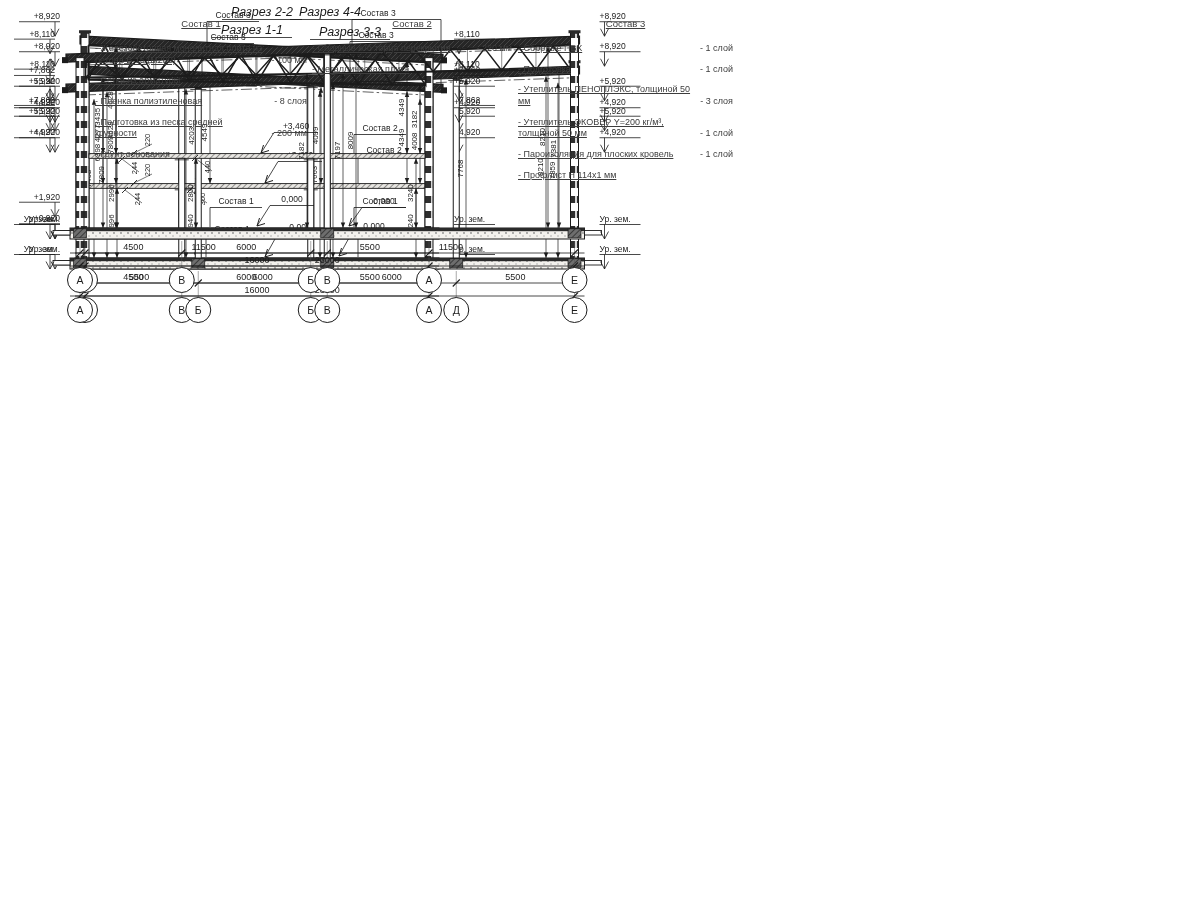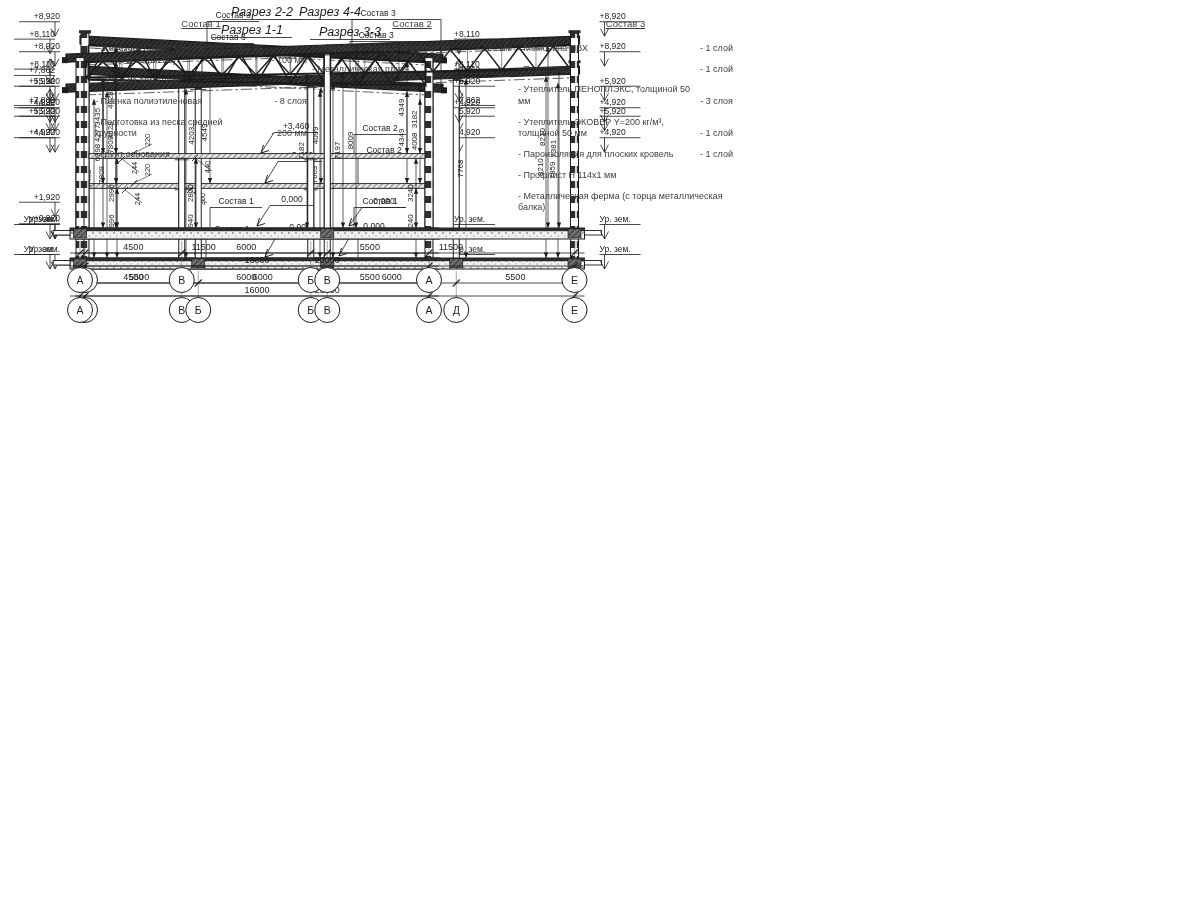--- a/index.html
+++ b/index.html
@@ -10,21 +10,21 @@
   #svg-s11{left:0;top:4;}
   #svg-s33{left:540;top:4;}
   #svg-s22{left:0;top:322;}
   #svg-s44{left:540;top:322;}
   #legend{position:absolute;left:0;top:660;width:1200px;height:240px;}
   .lcol{position:absolute;top:18px;}
   .ltitle{font-size:9.5px;text-align:center;text-decoration:underline;
           color:#3d3d3d;margin-bottom:14px;}
   .l-item{display:flex;align-items:flex-end;margin-bottom:9px;font-size:9px;
           line-height:1.3;color:#3d3d3d;}
-  .l-text{flex:1;}
+  .l-text{flex:1;text-decoration:underline;}
   .l-val{white-space:nowrap;margin-left:8px;}
 </style>
 </head>
 <body>
 
 <div id="sheet">
   <svg width="0" height="0" aria-hidden="true">
     <defs>
       <pattern id="pStip" patternUnits="userSpaceOnUse" width="7" height="7">
         <rect width="7" height="7" fill="#f3f1ed"></rect>
@@ -836,42 +836,38 @@
           <div class="l-val">- 220 мм</div>
         </div>
         <div class="l-item">
           <div class="l-text">- Металлическая плита</div>
           <div class="l-val"></div>
         </div>
       </div>
       <div class="lcol" style="left: 518px; width: 215px;">
         <div class="ltitle">Состав 3</div>
         <div class="l-item">
-          <div class="l-text">- Мембрана ПВХ</div>
+          <div class="l-text">- Сборные ПВХ</div>
           <div class="l-val">- 1 слой</div>
         </div>
         <div class="l-item">
           <div class="l-text">- Подготовка</div>
           <div class="l-val">- 1 слой</div>
         </div>
         <div class="l-item">
           <div class="l-text">- Утеплитель ПЕНОПЛЭКС, толщиной 50 мм</div>
           <div class="l-val">- 3 слоя</div>
         </div>
         <div class="l-item">
           <div class="l-text">- Утеплитель ЭКОВЕР Y=200 кг/м³, толщиной 50 мм</div>
           <div class="l-val">- 1 слой</div>
         </div>
         <div class="l-item">
           <div class="l-text">- Пароизоляция для плоских кровель</div>
           <div class="l-val">- 1 слой</div>
         </div>
         <div class="l-item">
           <div class="l-text">- Профлист Н 114х1 мм</div>
-          <div class="l-val"></div>
-        </div>
-        <div class="l-item">
-          <div class="l-text">- Металлическая ферма (с торца металлическая балка)</div>
           <div class="l-val"></div>
         </div>
       </div>
     </div>
 </div>
 
 </body></html>

